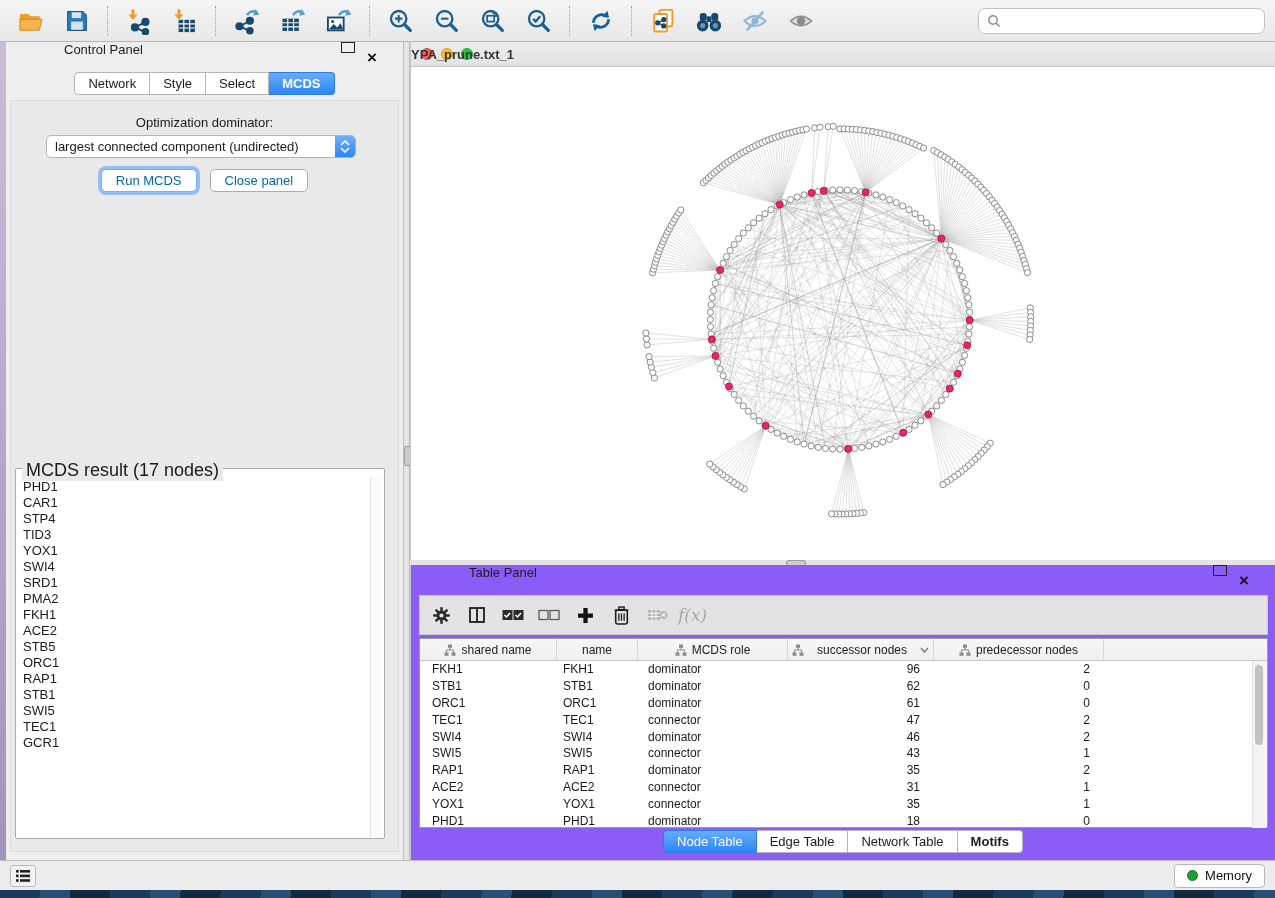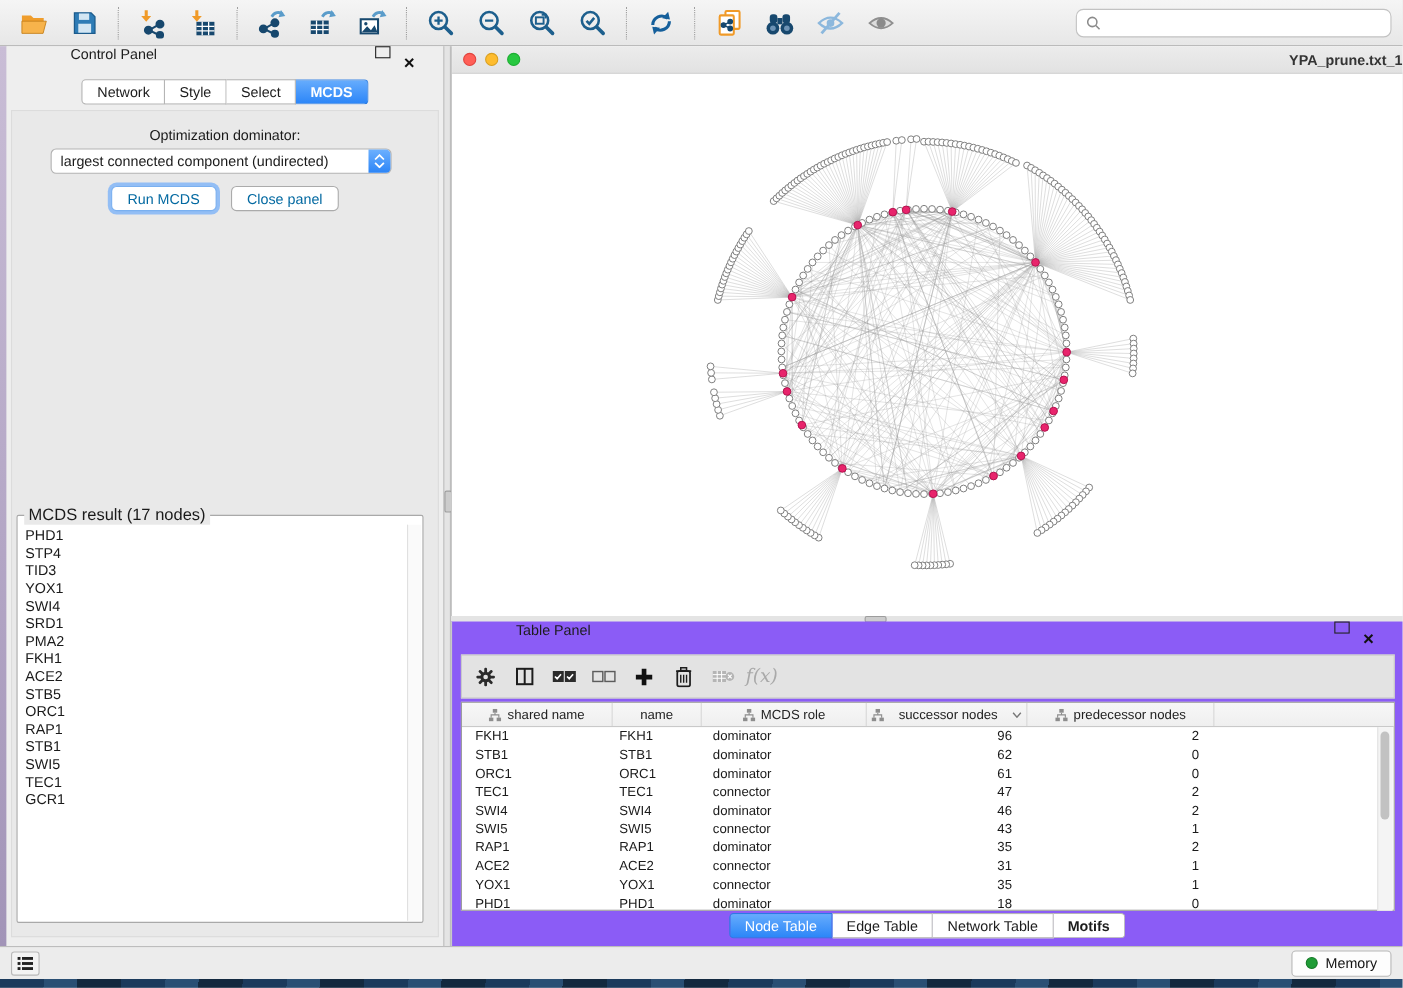--- a/index.html
+++ b/index.html
@@ -39,21 +39,21 @@
              border:1px solid #b3b3b3;border-radius:5px;display:flex;align-items:center;box-sizing:border-box;}
   .selectbox .selval{flex:1;font-size:13px;padding-left:8px;white-space:nowrap;overflow:hidden;}
   .stepper{width:20px;height:21px;border-radius:0 4px 4px 0;background:linear-gradient(#6cb0fe,#2c85f7);
            display:flex;flex-direction:column;align-items:center;justify-content:center;gap:1px;}
   .pushrow{position:absolute;left:0;top:68px;width:100%;display:flex;justify-content:center;gap:13px;}
   .pushbtn{font:13px "Liberation Sans",sans-serif;background:#fff;border:1px solid #ababab;
            border-radius:5px;padding:3px 14px;color:#0369a1;}
   .pushbtn.focusring{box-shadow:0 0 0 3px rgba(77,155,255,.55);border-color:#7ab0f0;}
   .groupbox{position:absolute;left:4px;top:367px;width:370px;height:371px;
             border:1px solid #a9a9a9;border-radius:2px;background:#fff;box-sizing:border-box;}
-  .grouplegend{position:absolute;left:6px;top:-9px;background:#e9e9e9;padding:0 4px;font-size:15px;}
+  .grouplegend{position:absolute;left:6px;top:-9px;background:#e9e9e9;padding:0 4px;font-size:18px;}
   .mcdslist{position:absolute;left:1px;top:8px;right:13px;bottom:1px;overflow:hidden;
             font-size:13px;line-height:16px;padding:2px 0 0 6px;}
   .mcdstrack{position:absolute;right:1px;top:8px;bottom:1px;width:12px;background:#fafafa;border-left:1px solid #e0e0e0;}
   
   .vsplit{position:absolute;left:403px;top:42px;width:7px;height:818px;background:#e4e4e4;
           border-left:1px solid #bdbdbd;border-right:1px solid #bdbdbd;box-sizing:border-box;}
   .vhandle{position:absolute;left:0px;top:404px;width:5px;height:18px;background:#cccccc;
            border:1px solid #9d9d9d;border-radius:2px;}
   .hsplit{position:absolute;left:410px;top:560px;width:865px;height:5px;background:#e4e4e4;}
   .hhandle{position:absolute;left:376px;top:0px;width:18px;height:4px;background:#cccccc;
@@ -61,21 +61,21 @@
   
   .netwin{position:absolute;left:410px;top:42px;width:865px;height:518px;background:#fff;
           border-left:1px solid #c9c9c9;box-sizing:border-box;}
   .nettitlebar{height:24px;background:linear-gradient(#ececec,#e2e2e2);border-bottom:1px solid #c6c6c6;
                display:flex;align-items:center;position:relative;}
   .lights{display:flex;gap:8px;margin-left:10px;}
   .light{width:12px;height:12px;border-radius:50%;box-sizing:border-box;}
   .light.red{background:#ff5f57;border:1px solid #e0443e;}
   .light.yellow{background:#febc2e;border:1px solid #d9a022;}
   .light.green{background:#28c840;border:1px solid #1eae33;}
-  .nettitle{position:absolute;left:0;right:0;text-align:right;font-size:13px;font-weight:bold;color:#343434;}
+  .nettitle{position:absolute;left:0;right:0;text-align:left;font-size:13px;font-weight:bold;color:#343434;}
   .netcanvas{width:863px;height:493px;display:block;background:#fff;}
   
   .tablepanel{position:absolute;left:410px;top:565px;width:865px;height:295px;background:#8b5cf6;
               border-left:1px solid #c9c9c9;box-sizing:border-box;}
   .ttoolbar{position:absolute;left:8px;top:30px;width:849px;height:40px;background:#e3e3e3;
             border:1px solid #c9c9c9;box-sizing:border-box;display:flex;align-items:center;padding:0 6px;gap:6px;}
   .ttbtn{width:30px;height:30px;background:none;border:none;display:flex;align-items:center;justify-content:center;padding:0;}
   .fx{font:italic 17px "DejaVu Serif",serif;color:#a9a9a9;}
   .tablewrap{position:absolute;left:8px;top:73px;width:849px;height:190px;background:#fff;
              border:1px solid #9c9c9c;box-sizing:border-box;display:flex;flex-direction:column;}
@@ -293,20 +293,21 @@
       </span>
     </div>
     <div class="pushrow">
       <button class="pushbtn focusring">Run MCDS</button>
       <button class="pushbtn">Close panel</button>
     </div>
     <div class="groupbox">
       <span class="grouplegend">MCDS result (17 nodes)</span>
       <div class="mcdslist">
           <div class="mcds-item">PHD1</div>
+          <div class="mcds-item">CAR1</div>
           <div class="mcds-item">STP4</div>
           <div class="mcds-item">TID3</div>
           <div class="mcds-item">YOX1</div>
           <div class="mcds-item">SWI4</div>
           <div class="mcds-item">SRD1</div>
           <div class="mcds-item">PMA2</div>
           <div class="mcds-item">FKH1</div>
           <div class="mcds-item">ACE2</div>
           <div class="mcds-item">STB5</div>
           <div class="mcds-item">ORC1</div>

